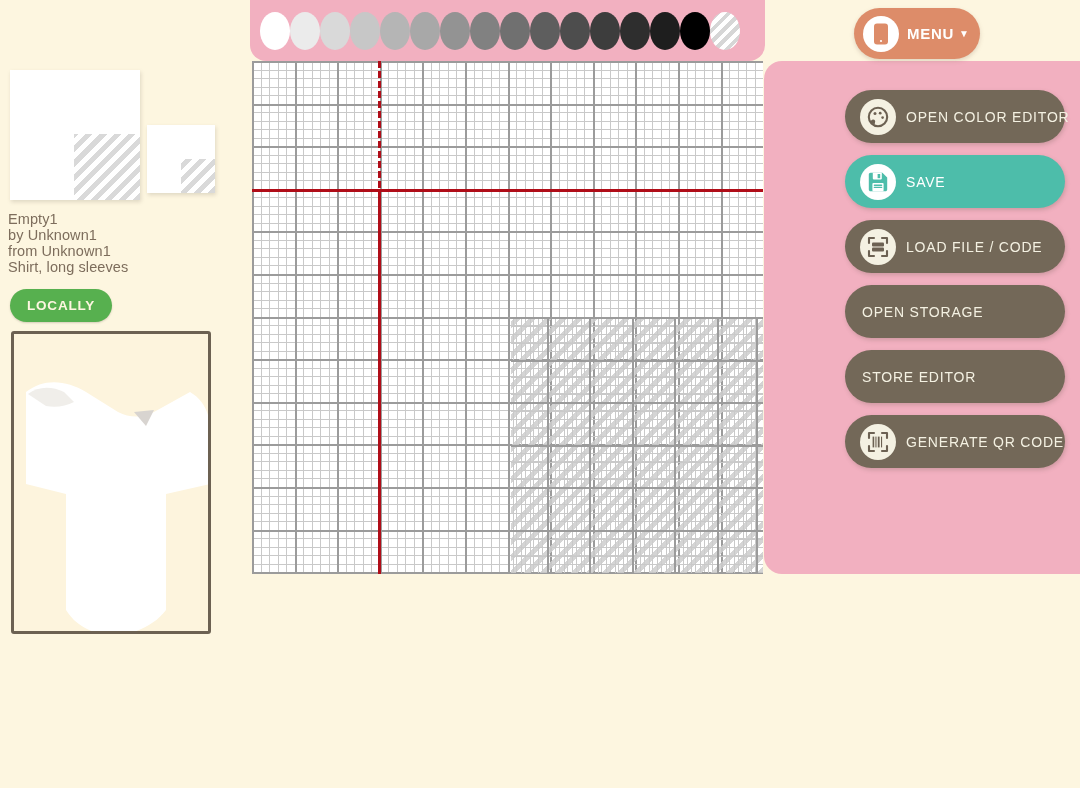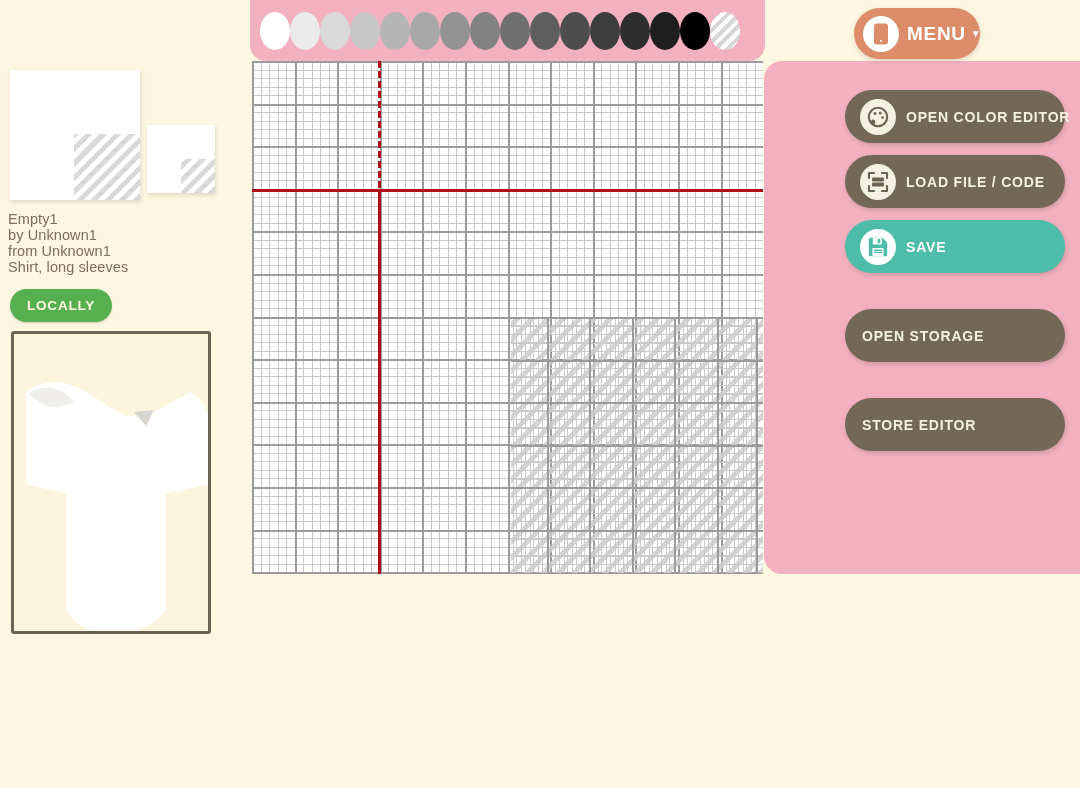--- a/index.html
+++ b/index.html
@@ -229,21 +229,21 @@
   }
   #menu-button .menu-icon-circle {
     width: 36px; height: 36px;
     border-radius: 50%;
     background: #ffffff;
     display: flex; align-items: center; justify-content: center;
     flex: 0 0 auto;
   }
   #menu-button .menu-label {
     color: #ffffff;
-    font-size: 19px;
+    font-size: 15px;
     font-weight: bold;
     letter-spacing: 0.7px;
   }
   #menu-button .menu-caret {
     color: #ffffff;
     font-size: 10px;
     margin-left: -3px;
   }
 
   #right-panel {
@@ -270,33 +270,33 @@
     border: none;
     border-radius: 27px;
     display: flex;
     align-items: center;
     gap: 10px;
     padding-left: 15px;
     cursor: pointer;
     box-shadow: 1px 2px 4px rgba(120,100,90,0.3);
   }
   .panel-btn.highlight { background: #4dbdaa; }
-  .panel-btn.no-icon { padding-left: 17px; margin-top: 24px; }
+  .panel-btn.no-icon { padding-left: 17px; }
   .panel-btn .btn-icon-circle {
     width: 36px; height: 36px;
     border-radius: 50%;
     background: #f4f1e2;
     display: flex; align-items: center; justify-content: center;
     flex: 0 0 auto;
   }
   .panel-btn.highlight .btn-icon-circle { background: #ffffff; }
   .panel-btn .btn-label {
     color: #f4f1e2;
     font-size: 14px;
-    font-weight: bold;
+    font-weight: normal;
     letter-spacing: 0.8px;
     white-space: nowrap;
   }
   .panel-btn.highlight .btn-label { color: #ffffff; }
 </style>
 </head>
 <body>
 
 <div id="app">
 
@@ -402,43 +402,55 @@
           <svg width="24" height="24" viewBox="0 0 24 24">
             <circle cx="12" cy="12" r="9.2" fill="none" stroke="#6c6152" stroke-width="2.1"></circle>
             <circle cx="9" cy="8.6" r="1.5" fill="#6c6152"></circle>
             <circle cx="14.2" cy="8.2" r="1.4" fill="#6c6152"></circle>
             <circle cx="16.6" cy="12.6" r="1.3" fill="#6c6152"></circle>
             <path d="M12 21.2 C9.4 21.2 8.2 19.4 9 17.6 C9.7 16 8.8 14.6 7.2 14.6 C5.6 14.6 4.4 16 4.6 17.6 Z" fill="#6c6152"></path>
           </svg>
         </span>
         <span class="btn-label">OPEN COLOR EDITOR</span>
       </button>
-      <button class="panel-btn">
-        <span class="btn-icon-circle">
-          <svg width="24" height="24" viewBox="0 0 24 24">
-            <path d="M3 3 L8 3 M3 3 L3 8 M21 3 L16 3 M21 3 L21 8 M3 21 L8 21 M3 21 L3 16 M21 21 L16 21 M21 21 L21 16" stroke="#6c6152" stroke-width="2.1" stroke-linecap="round" fill="none"></path>
-            <rect x="6" y="7.4" width="12" height="4" rx="1" fill="#6c6152"></rect>
-            <rect x="6" y="12.6" width="12" height="4" rx="1" fill="#6c6152"></rect>
-          </svg>
-        </span>
-        <span class="btn-label">LOAD FILE / CODE</span>
-      </button>
       <button class="panel-btn highlight">
         <span class="btn-icon-circle">
           <svg width="24" height="24" viewBox="0 0 24 24">
             <path d="M4 2.8 L16.4 2.8 L21.2 7.6 L21.2 19.4 C21.2 20.4 20.4 21.2 19.4 21.2 L4.6 21.2 C3.6 21.2 2.8 20.4 2.8 19.4 L2.8 4.6 C2.8 3.6 3.6 2.8 4.6 2.8 Z" fill="#4dbdaa"></path>
             <rect x="6.8" y="2.8" width="9" height="6.6" rx="0.8" fill="#ffffff"></rect>
             <rect x="11.6" y="4" width="2.6" height="4.2" fill="#4dbdaa"></rect>
             <rect x="6.4" y="13" width="11.2" height="8.2" rx="1" fill="#ffffff"></rect>
             <path d="M8.4 15.2 L15.6 15.2 M8.4 17.4 L15.6 17.4" stroke="#4dbdaa" stroke-width="1.4" stroke-linecap="round"></path>
           </svg>
         </span>
         <span class="btn-label">SAVE</span>
       </button>
+      <button class="panel-btn">
+        <span class="btn-icon-circle">
+          <svg width="24" height="24" viewBox="0 0 24 24">
+            <path d="M3 3 L8 3 M3 3 L3 8 M21 3 L16 3 M21 3 L21 8 M3 21 L8 21 M3 21 L3 16 M21 21 L16 21 M21 21 L21 16" stroke="#6c6152" stroke-width="2.1" stroke-linecap="round" fill="none"></path>
+            <rect x="6" y="7.4" width="12" height="4" rx="1" fill="#6c6152"></rect>
+            <rect x="6" y="12.6" width="12" height="4" rx="1" fill="#6c6152"></rect>
+          </svg>
+        </span>
+        <span class="btn-label">LOAD FILE / CODE</span>
+      </button>
       <button class="panel-btn no-icon">
         <span class="btn-label">OPEN STORAGE</span>
       </button>
       <button class="panel-btn no-icon">
         <span class="btn-label">STORE EDITOR</span>
       </button>
+      <button class="panel-btn">
+        <span class="btn-icon-circle">
+          <svg width="24" height="24" viewBox="0 0 24 24">
+            <path d="M3 3 L8 3 M3 3 L3 8 M21 3 L16 3 M21 3 L21 8 M3 21 L8 21 M3 21 L3 16 M21 21 L16 21 M21 21 L21 16" stroke="#6c6152" stroke-width="2.1" stroke-linecap="round" fill="none"></path>
+            <rect x="6.6" y="6.6" width="1.6" height="10.8" fill="#6c6152"></rect>
+            <rect x="9.4" y="6.6" width="1.1" height="10.8" fill="#6c6152"></rect>
+            <rect x="11.8" y="6.6" width="1.8" height="10.8" fill="#6c6152"></rect>
+            <rect x="15" y="6.6" width="1.1" height="10.8" fill="#6c6152"></rect>
+          </svg>
+        </span>
+        <span class="btn-label">GENERATE QR CODE</span>
+      </button>
     </div>
 
 </div>
 
 </body></html>

